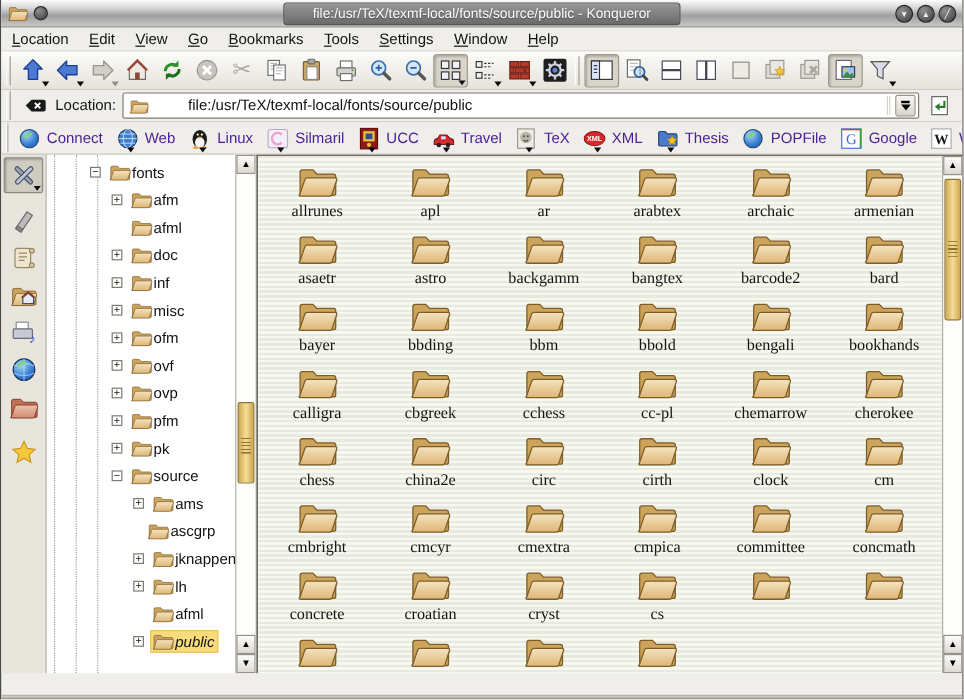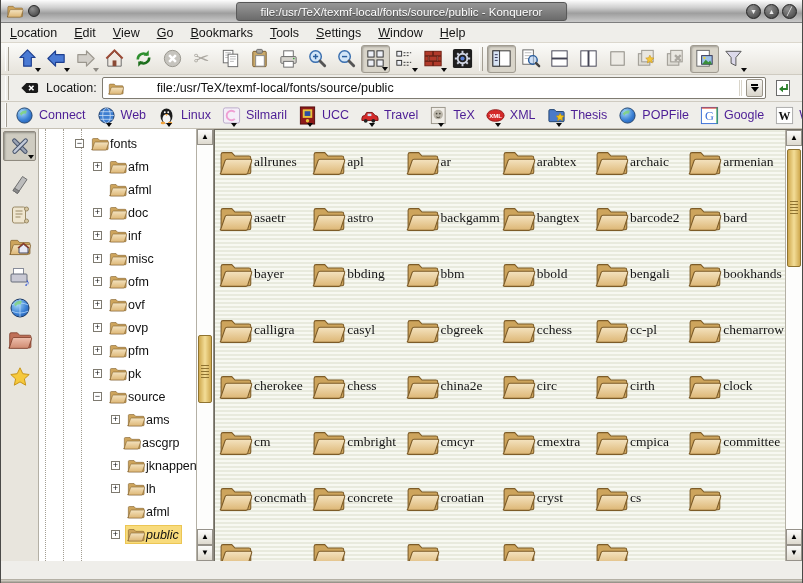--- a/index.html
+++ b/index.html
@@ -97,21 +97,21 @@
   .expander.none { visibility:hidden; }
   .tnode { display:flex; align-items:center; gap:0; padding:1px 3px 1px 1px; }
   .tree-row.selected .tnode { background:#f8db7c; border:1px solid #ecc654; padding:0 2px 0 0;font-style:italic; }
   .tnode svg { width:20px; height:17px; flex:none; }
 
   .icon-view { position:relative; flex:1; overflow:hidden;
     border-top:1px solid #6f6b61; border-left:1px solid #6f6b61;
     background:repeating-linear-gradient(to bottom, #e8eadd 0px, #e8eadd 2px, #f7f8f1 2px, #f7f8f1 4px); }
   .grid { position:absolute; left:2px; right:18px; top:2px; display:grid;
     grid-template-columns:repeat(6,1fr); }
-  .fitem { height:56px; display:flex; flex-direction:row; align-items:center; padding-top:3px; }
+  .fitem { height:56px; display:flex; flex-direction:column; align-items:center; padding-top:3px; }
   .fitem svg { width:37px; height:32px; }
   .flabel { font-family:"Liberation Serif",serif; font-size:13.5px; color:#141414; margin-top:1px; }
 
   
   .vscroll { position:absolute; right:0; top:0; bottom:0; width:17px; background:#fdfdfc;
     border-left:1px solid #b4b0a5; }
   .sbtn { position:absolute; left:0; width:16px; height:16px;
     background:linear-gradient(#fcfcfb,#dedacf); border:1px solid #96928a;
     display:flex; align-items:center; justify-content:center; font-size:8px; color:#000; line-height:1; }
   .sthumb { position:absolute; left:1px; width:14px; border:1px solid #8f7330; border-radius:2px;
@@ -925,26 +925,20 @@
           <span class="fitem">
        <svg>
               <use href="#sym-folder"></use>
             </svg>
        <span class="flabel">calligra</span>
      </span>
           <span class="fitem">
        <svg>
               <use href="#sym-folder"></use>
             </svg>
-       <span class="flabel">casyl</span>
-     </span>
-          <span class="fitem">
-       <svg>
-              <use href="#sym-folder"></use>
-            </svg>
        <span class="flabel">cbgreek</span>
      </span>
           <span class="fitem">
        <svg>
               <use href="#sym-folder"></use>
             </svg>
        <span class="flabel">cchess</span>
      </span>
           <span class="fitem">
        <svg>

